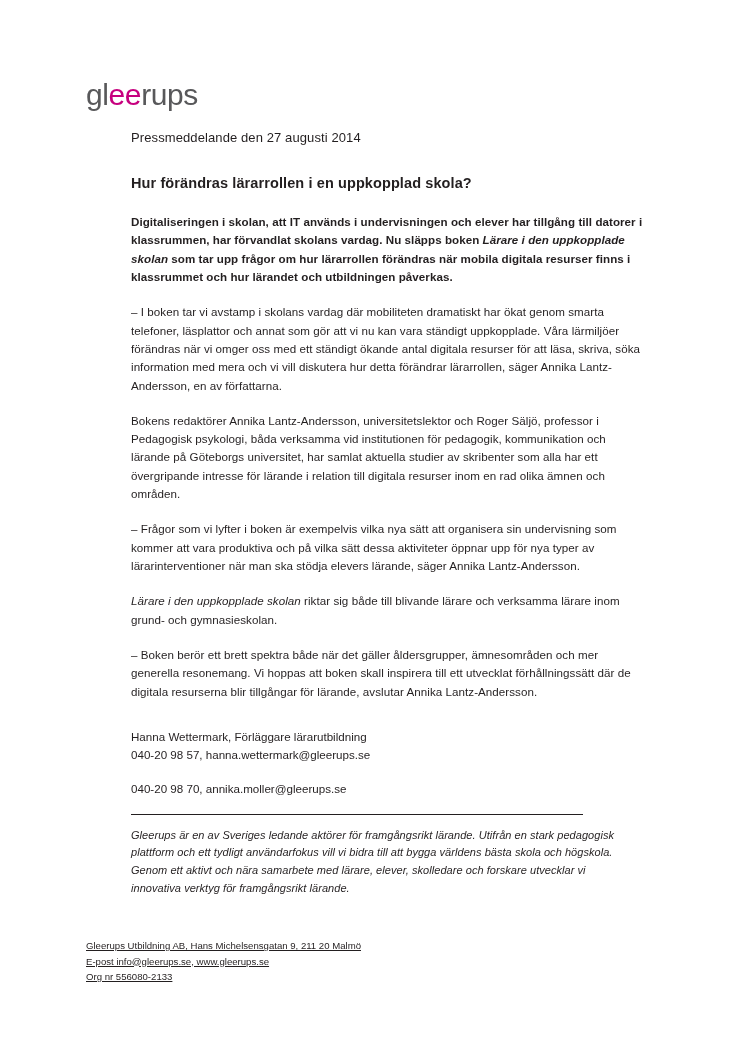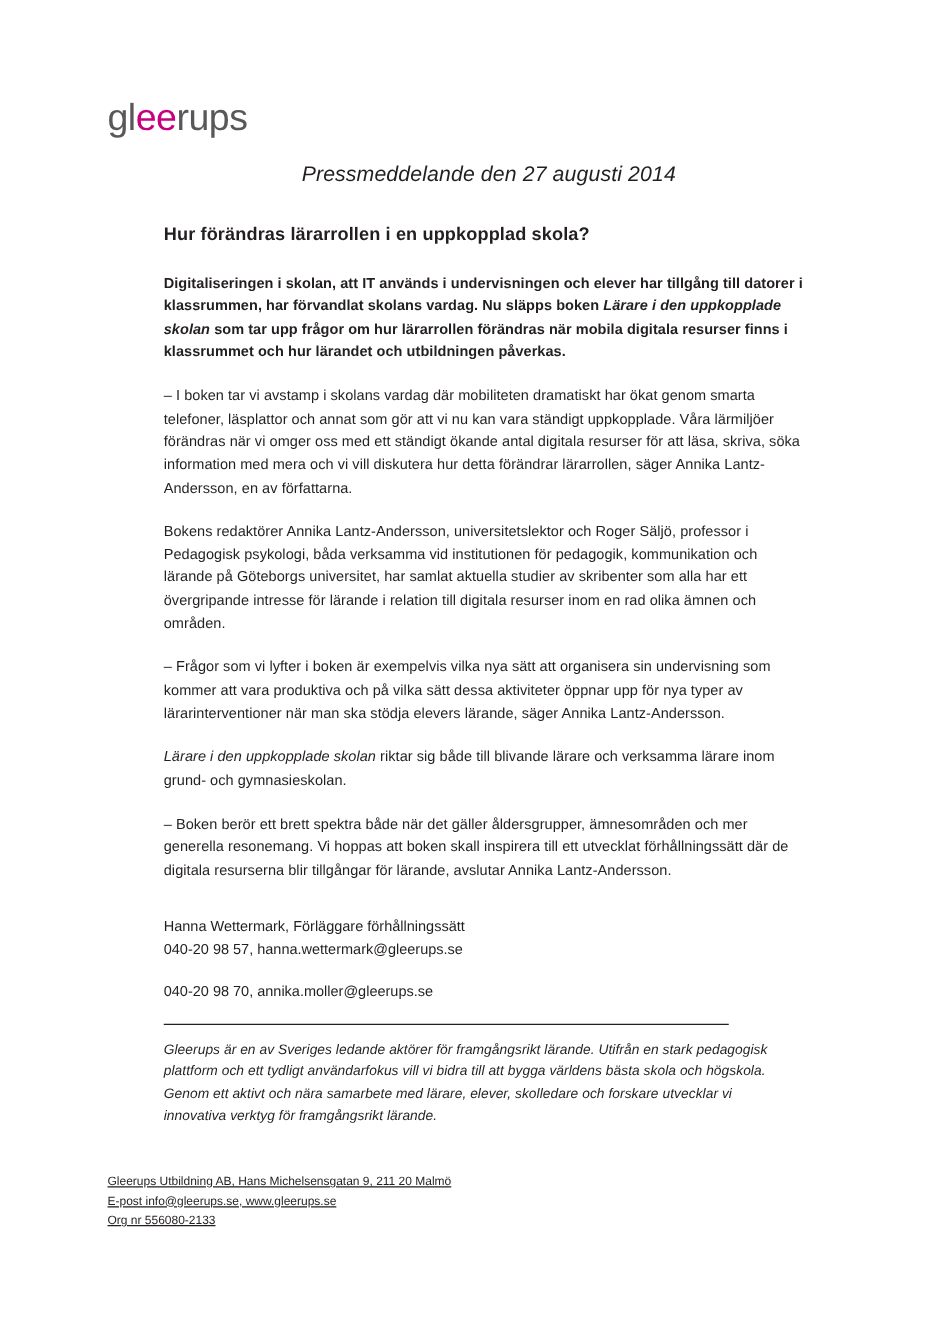--- a/index.html
+++ b/index.html
@@ -40,26 +40,25 @@
 
   
   .content {
     position: absolute;
     left: 131px;
     top: 130px;
     width: 520px;
   }
 
   .pressline {
-    text-align: center;
-    font-size: 17px;
+    text-align: left;
+    font-size: 13px;
     color: #231f20;
     margin: 0 0 30px 0;
     letter-spacing: 0.1px;
-    font-style: italic;
   }
 
   h1.title {
     font-size: 14.5px;
     font-weight: bold;
     margin: 0 0 22px 0;
     letter-spacing: 0.1px;
     color: #231f20;
   }
 
@@ -145,21 +144,21 @@
     <p>– Frågor som vi lyfter i boken är exempelvis vilka nya sätt att organisera sin undervisning som kommer att vara produktiva och på vilka sätt dessa aktiviteter öppnar upp för nya typer av lärarinterventioner när man ska stödja elevers lärande, säger Annika Lantz-Andersson.</p>
 
     <p><span class="ital">Lärare i den uppkopplade skolan</span><span> riktar sig både till blivande lärare och verksamma lärare inom grund- och gymnasieskolan.</span></p>
 
     <p>– Boken berör ett brett spektra både när det gäller åldersgrupper, ämnesområden och mer generella resonemang. Vi hoppas att boken skall inspirera till ett utvecklat förhållningssätt där de digitala resurserna blir tillgångar för lärande, avslutar Annika Lantz-Andersson.</p>
 
     <div style="height:10px"></div>
 
 
     <div class="contact-block">
-      <div class="line">Hanna Wettermark, Förläggare förhållningssätt</div>
+      <div class="line">Hanna Wettermark, Förläggare lärarutbildning</div>
       <div class="line">040-20 98 57, hanna.wettermark@gleerups.se</div>
     </div>
 
     <div class="contact-block">
       <div class="line">040-20 98 70, annika.moller@gleerups.se</div>
     </div>
 
     <hr class="rule">
 
     <p class="boiler">Gleerups är en av Sveriges ledande aktörer för framgångsrikt lärande. Utifrån en stark pedagogisk plattform och ett tydligt användarfokus vill vi bidra till att bygga världens bästa skola och högskola.  Genom ett aktivt och nära samarbete med lärare, elever, skolledare och forskare utvecklar vi innovativa verktyg för framgångsrikt lärande.</p>

